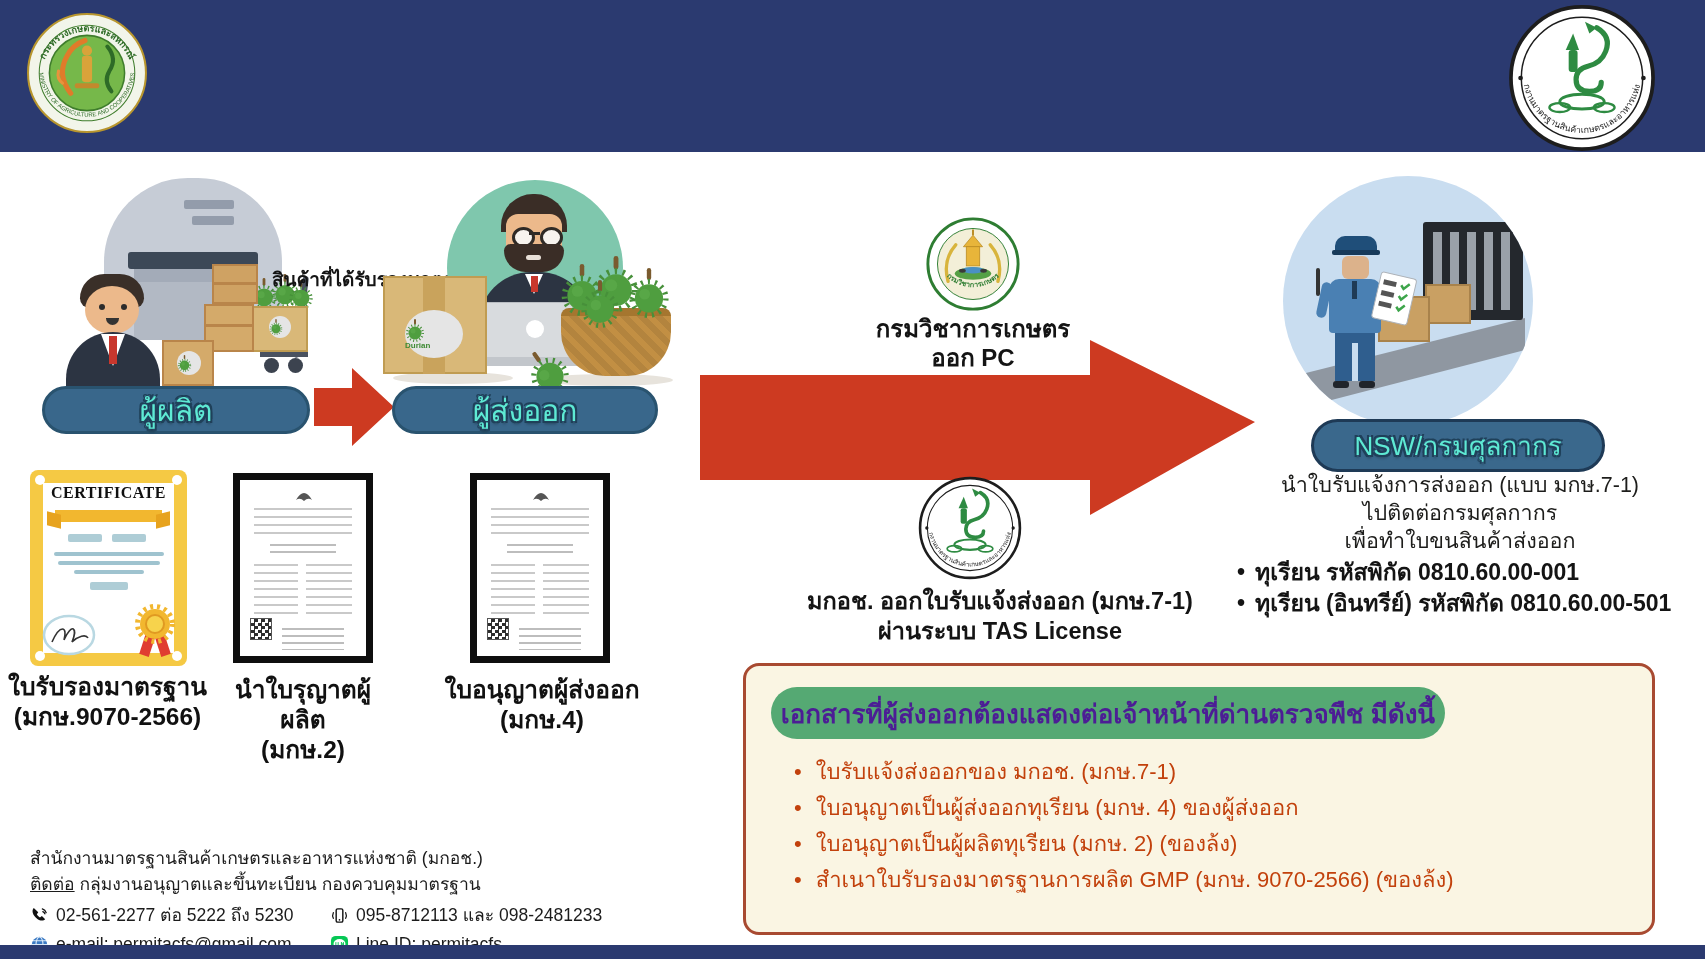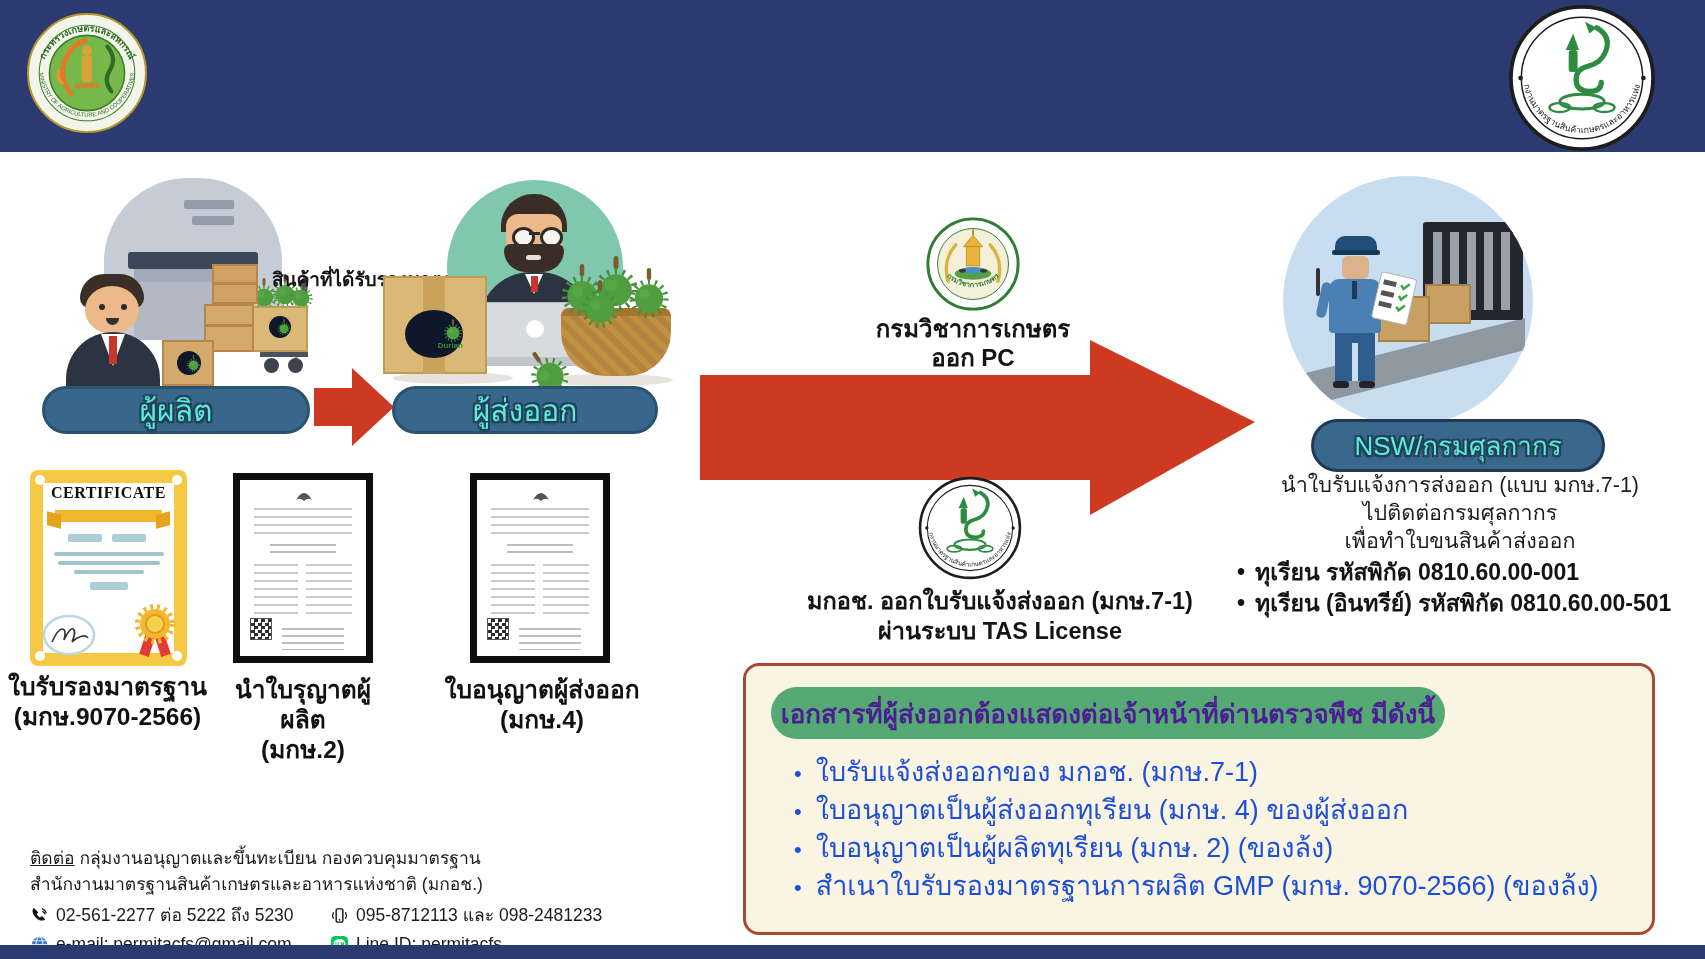--- a/index.html
+++ b/index.html
@@ -65,21 +65,21 @@
   .qr { position:absolute; left:10px; bottom:16px; width:20px; height:20px; border:1px solid #555;
         background:repeating-conic-gradient(#2e2e2e 0 90deg,#fff 90deg 180deg); background-size:7px 7px; }
 
   
   .req-box { position:absolute; left:743px; top:663px; width:912px; height:272px; box-sizing:border-box;
              background:#faf5e3; border:3px solid #a84a31; border-radius:16px; }
   .req-heading { position:absolute; left:25px; top:21px; width:674px; height:52px; background:#55a973; border-radius:28px;
                  display:flex; align-items:center; justify-content:center; }
   .req-heading span { font-size:26px; font-weight:800; color:#4c1d95; white-space:nowrap; }
   .req-list { position:absolute; left:48px; top:88px; }
-  .req-item { font-size:27px; line-height:36px; color:#1d4ed8; white-space:nowrap; }
+  .req-item { font-size:22px; line-height:36px; color:#c2410c; white-space:nowrap; }
   .req-item::before { content:"•"; margin-right:14px; font-size:22px; }
 
   
   .contact { position:absolute; left:30px; top:845px; width:600px; font-size:17.5px; color:#1c1c1c; }
   .c-line { line-height:26px; }
   .c-label { text-decoration:underline; }
   .c-grid { display:grid; grid-template-columns:292px auto; row-gap:5px; column-gap:8px; margin-top:6px; }
   .c-item { display:flex; align-items:center; gap:7px; line-height:24px; white-space:nowrap; }
   .c-item svg { flex:0 0 auto; }
 
@@ -102,21 +102,21 @@
   .p-box2 { left:138px; top:126px; width:50px; height:48px; background:#d4aa6a; border:2px solid #b9854a; box-sizing:border-box; }
   .p-tape { background:#b9854a; }
   .p-hair { left:14px; top:96px; width:64px; height:34px; background:#3a2f28; border-radius:30px 30px 12px 12px; }
   .p-face { left:19px; top:108px; width:54px; height:48px; background:#ecb98b; border-radius:50%; }
   .p-eye { width:6px; height:6px; border-radius:50%; background:#2c2c2c; top:126px; }
   .p-mouth { left:40px; top:140px; width:13px; height:7px; background:#333; border-radius:0 0 7px 7px; }
   .p-body { left:0; top:154px; width:94px; height:58px; background:#2c3442; border-radius:47px 47px 0 0; }
   .p-shirt { left:35px; top:156px; width:24px; height:32px; background:#fff; clip-path:polygon(0 0,100% 0,50% 100%); }
   .p-tie { left:43px; top:158px; width:8px; height:28px; background:#c8372d; }
   .p-box3 { left:96px; top:162px; width:52px; height:46px; background:#d4aa6a; border:2px solid #b9854a; box-sizing:border-box; }
-  .sticker { background:#0f172a; border-radius:50%; display:flex; flex-direction:column; align-items:flex-end; justify-content:center; }
+  .sticker { background:#e5e5e5; border-radius:50%; display:flex; flex-direction:column; align-items:flex-start; justify-content:center; }
 
   .exporter { left:383px; top:180px; width:292px; height:212px; }
   .e-circle { left:64px; top:0; width:176px; height:176px; border-radius:50%; background:#7fc7ad; }
   .e-hair { left:118px; top:14px; width:66px; height:38px; background:#3a2d26; border-radius:32px 32px 0 0; }
   .e-face { left:123px; top:34px; width:56px; height:48px; background:#ecb98b; border-radius:12px; }
   .e-glass { width:17px; height:15px; border:3px solid #2f2a26; border-radius:50%; background:#f7f3ee; top:47px; }
   .e-bridge { left:146px; top:52px; width:11px; height:3px; background:#2f2a26; }
   .e-beard { left:121px; top:64px; width:60px; height:28px; background:#3a2d26; border-radius:8px 8px 26px 26px; }
   .e-mouth { left:143px; top:75px; width:15px; height:5px; background:#e8e0d8; border-radius:3px; }
   .e-body { left:96px; top:92px; width:112px; height:52px; background:#2c3442; border-radius:52px 52px 0 0; }
@@ -461,25 +461,25 @@
     </div>
     <div class="req-list">
       <div class="req-item">ใบรับแจ้งส่งออกของ มกอช. (มกษ.7-1)</div>
       <div class="req-item">ใบอนุญาตเป็นผู้ส่งออกทุเรียน (มกษ. 4) ของผู้ส่งออก</div>
       <div class="req-item">ใบอนุญาตเป็นผู้ผลิตทุเรียน (มกษ. 2) (ของล้ง)</div>
       <div class="req-item">สำเนาใบรับรองมาตรฐานการผลิต GMP (มกษ. 9070-2566) (ของล้ง)</div>
     </div>
   </div>
 
   <div class="contact">
+    <div class="c-line">สำนักงานมาตรฐานสินค้าเกษตรและอาหารแห่งชาติ (มกอช.)</div>
     <div class="c-line">
       <span class="c-label">ติดต่อ</span>
       <span>กลุ่มงานอนุญาตและขึ้นทะเบียน กองควบคุมมาตรฐาน</span>
     </div>
-    <div class="c-line">สำนักงานมาตรฐานสินค้าเกษตรและอาหารแห่งชาติ (มกอช.)</div>
     <div class="c-grid">
       <div class="c-item">
         <svg width="19" height="19" viewBox="0 0 20 20">
           <path d="M4,2 C2,4 2,8 6,12 C10,16 14,16 16,14 L12.5,10.5 L10.5,12 C9,11.2 8,10.2 7.2,8.7 L8.7,6.7 Z" fill="#111"></path>
           <path d="M13,3 q3,1 4,4 M13.5,6 q1.6,0.6 2.2,2.2" stroke="#111" stroke-width="1.4" fill="none" stroke-linecap="round"></path>
         </svg>
         <span>02-561-2277 ต่อ 5222 ถึง 5230</span>
       </div>
       <div class="c-item">
         <svg width="19" height="19" viewBox="0 0 20 20">

